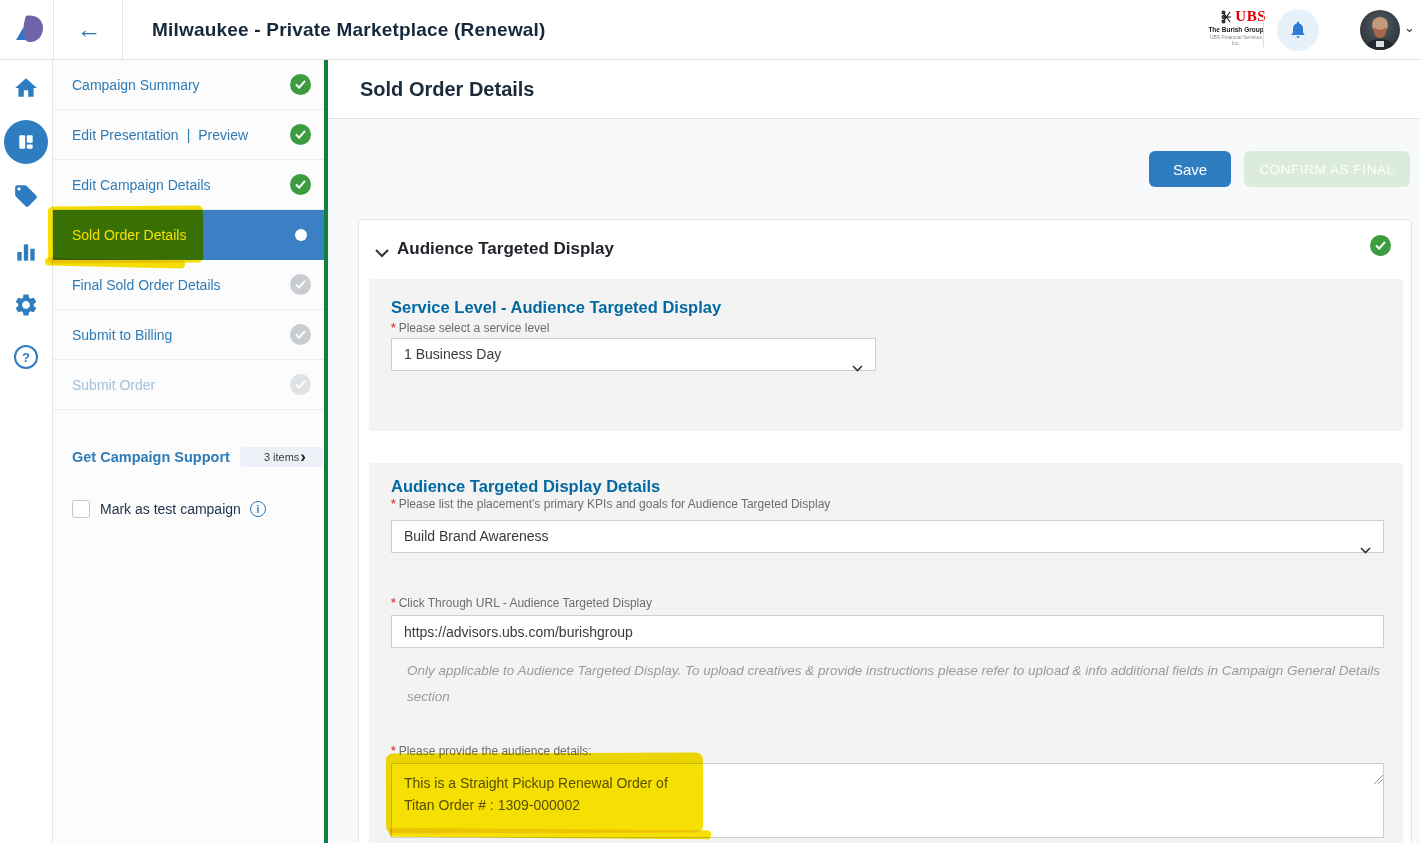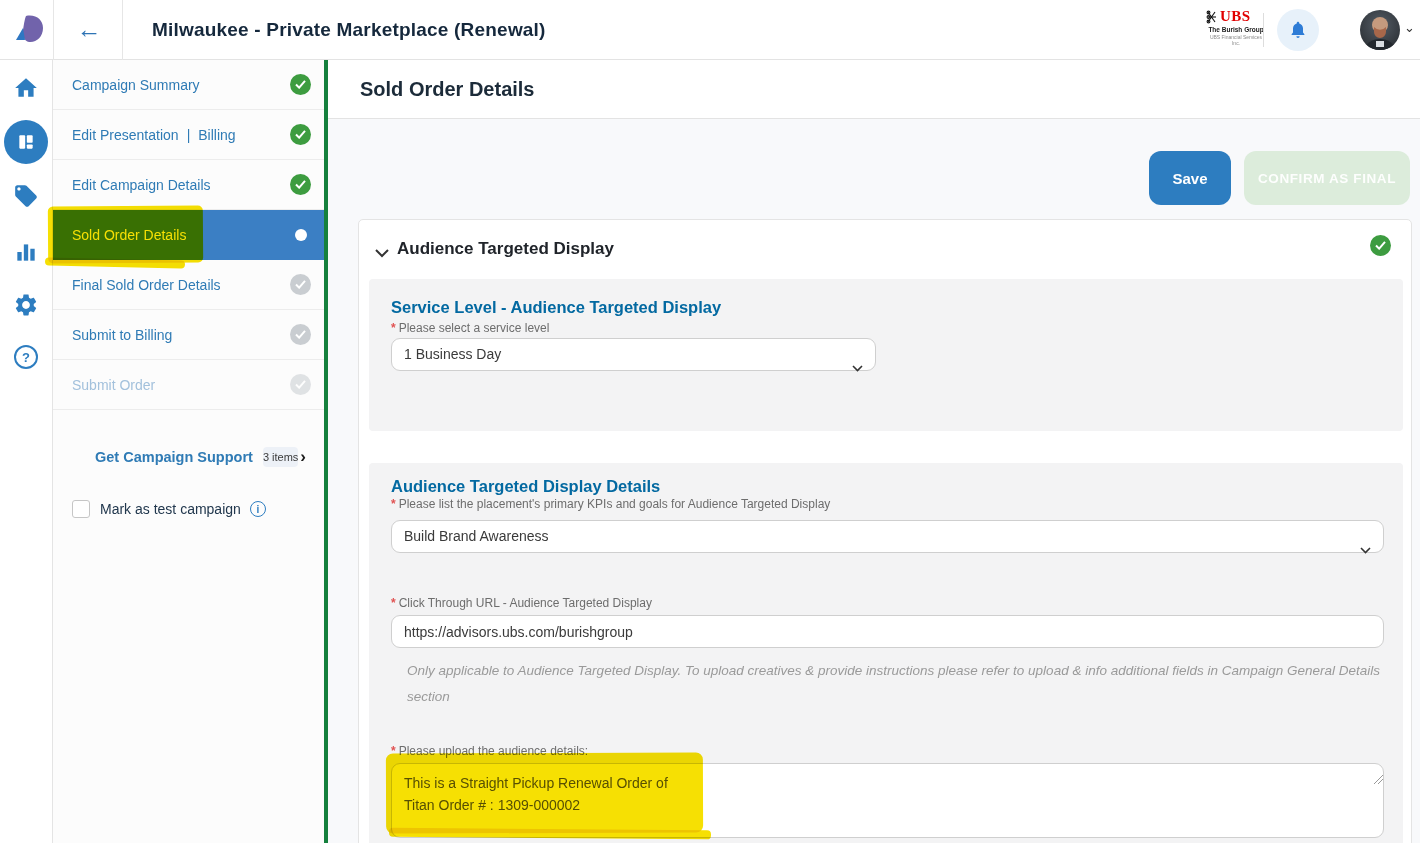--- a/index.html
+++ b/index.html
@@ -13,21 +13,21 @@
   .topbar { position:absolute; left:0; top:0; width:1420px; height:60px;
             background:#fff; border-bottom:1px solid #e3e3e3; z-index:5; }
   .topbar .vdiv { position:absolute; top:0; width:1px; height:60px; background:#e6e6e6; }
   .brand-logo { position:absolute; left:12px; top:13px; width:36px; height:34px; cursor:pointer; }
   .back-btn { position:absolute; left:72px; top:14px; width:34px; height:32px;
               color:#2e74b5; font-size:25px; line-height:30px; text-align:center; cursor:pointer; }
   .app-title { position:absolute; left:152px; top:0; height:60px; line-height:60px;
                font-size:19px; font-weight:700; color:#15283c; letter-spacing:.2px; }
 
   .ubs-logo { position:absolute; left:1206px; top:8px; width:60px; height:44px; text-align:center; }
-  .ubs-row1 { display:flex; align-items:center; justify-content:flex-start; gap:2px; }
+  .ubs-row1 { display:flex; align-items:center; justify-content:flex-end; gap:2px; }
   .ubs-brand { font-family:"Liberation Serif", serif; font-weight:700; font-size:15px; color:#e10000; letter-spacing:.5px; }
   .ubs-sub { font-size:6.5px; font-weight:700; color:#1b1b1b; margin-top:1px; }
   .ubs-sub2 { font-size:5px; color:#8a8a8a; margin-top:1px; }
   .topbar .vdiv2 { position:absolute; left:1263px; top:13px; width:1px; height:34px; background:#ddd; }
   .bell-wrap { position:absolute; left:1277px; top:9px; width:42px; height:42px; border-radius:50%;
                background:#e7f1fa; display:flex; align-items:center; justify-content:center; cursor:pointer; }
   .avatar { position:absolute; left:1360px; top:10px; width:40px; height:40px; border-radius:50%;
             overflow:hidden; background:radial-gradient(circle at 50% 38%, #555d66 0%, #32373d 70%); cursor:pointer; }
   .avatar svg { position:absolute; left:0; top:0; }
   .avatar-chevron { position:absolute; left:1404px; top:20px; font-size:13px; color:#333; cursor:pointer; }
@@ -51,62 +51,62 @@
   .side-item.current { background:#3b7fc4; color:#ffffff; border-bottom:none; }
   .side-item.disabled { color:#a3c1dc; }
   .dot-ind { position:absolute; right:17px; top:19px; width:12px; height:12px;
              border-radius:50%; background:#ffffff; }
   .check { width:21px; height:21px; border-radius:50%; display:flex; align-items:center; justify-content:center; }
   .check.green { background:#3d9c40; }
   .check.gray  { background:#c9cdd1; }
 
   .support-row { position:absolute; left:0; top:382px; width:100%; height:30px;
                  display:flex; align-items:center; padding-left:19px; cursor:pointer; }
-  .support-label { font-size:14.5px; font-weight:600; color:#2f7bb5;margin-left:23px; }
+  .support-label { font-size:14.5px; font-weight:600; color:#2f7bb5; }
   .support-badge { margin-left:10px; background:#edf1f7; color:#3a3a3a; font-size:11px;
-                   padding:4px 0; border-radius:4px; }
+                   padding:4px 24px; border-radius:4px; }
   .support-chevron { position:absolute; right:18px; font-size:17px; font-weight:700; color:#1b1b1b; }
 
   .testcampaign-row { position:absolute; left:0; top:436px; width:100%; height:26px;
                       display:flex; align-items:center; padding-left:19px; }
   .cbx { width:18px; height:18px; border:1px solid #c6c6c6; border-radius:3px; background:#fff; cursor:pointer; }
   .testcampaign-label { margin-left:10px; font-size:14px; color:#21374d; }
   .info-icon { margin-left:9px; width:16px; height:16px; border:1.4px solid #2d7dc0; border-radius:50%;
                color:#2d7dc0; font-size:10px; font-weight:700; display:flex; align-items:center;
                justify-content:center; cursor:pointer; }
 
   
   .main-header { position:absolute; left:328px; top:60px; width:1092px; height:59px;
                  background:#fff; border-bottom:1px solid #e3e3e3; }
   .page-title { position:absolute; left:32px; top:18px; font-size:20px; font-weight:700; color:#1c2b39; }
   .main-body { position:absolute; left:328px; top:119px; width:1092px; height:724px; background:#f8f9fb; }
 
-  .btn { position:absolute; height:54px; border:none; border-radius:12px; font-size:15px;
-         font-weight:700; font-family:"Liberation Sans",sans-serif; cursor:pointer; }
+  .btn { position:absolute; height:36px; border:none; border-radius:6px; font-size:15px;
+         font-weight:400; font-family:"Liberation Sans",sans-serif; cursor:pointer; }
   .btn-save { left:821px; top:32px; width:82px; background:#2d7dc0; color:#fff; }
   .btn-confirm { left:916px; top:32px; width:166px; background:#dcecdb; color:#fdfefd;
                  font-size:13.5px; letter-spacing:.6px; cursor:default; }
 
   .card { position:absolute; left:30px; top:100px; width:1054px; height:640px;
           background:#fff; border:1px solid #e4e4e4; border-radius:5px 5px 0 0; }
   .card-header { position:relative; height:59px; }
   .card-chevron { position:absolute; left:16px; top:24px; cursor:pointer; }
   .card-title { position:absolute; left:38px; top:19px; font-size:17px; font-weight:700; color:#20242a; }
   .card-check { position:absolute; right:20px; top:15px; }
 
   .panel { position:absolute; left:10px; width:1034px; background:#f3f3f4; border-radius:4px; }
   .panel1 { top:59px; height:152px; }
   .panel2 { top:243px; height:600px; }
 
   .sec-heading { position:absolute; left:22px; font-size:16.5px; font-weight:700; color:#0369a1; }
   .field-label { position:absolute; left:22px; font-size:12px; color:#6d6d6d; }
   .req { color:#e05252; font-weight:700; margin-right:3px; }
 
   .select, .text-input, .textarea {
-    position:absolute; left:22px; background:#fff; border:1px solid #cfcfcf; border-radius:9px;
+    position:absolute; left:22px; background:#fff; border:1px solid #cfcfcf; border-radius:0;
     font-size:14px; color:#3a3a3a; font-family:"Liberation Sans",sans-serif; }
   .select { height:33px; line-height:31px; padding:0 34px 0 12px; cursor:pointer; }
   .select .sel-chev { position:absolute; right:12px; top:13px; }
   .text-input { height:33px; line-height:31px; padding:0 12px; width:993px; }
   .note { position:absolute; left:38px; width:1000px; font-size:13.5px; font-style:italic;
           color:#9a9a9a; line-height:26px; }
   .textarea { width:993px; height:75px; padding:8px 12px; resize:none; line-height:22px; color:#5a5a5a; }
   .resize-grip { position:absolute; left:1005px; top:312px; width:9px; height:9px; pointer-events:none;
      background:linear-gradient(135deg, transparent 0 45%, #999 45% 52%, transparent 52% 68%, #999 68% 75%, transparent 75%); }
 
@@ -213,21 +213,21 @@
     <span class="check green">
       <svg width="11" height="9" viewBox="0 0 12 10">
           <path d="M1 5l3.5 3.5L11 1" stroke="#fff" stroke-width="2.2" fill="none"></path>
         </svg>
     </span>
   </div>
 
   <div class="side-item" style="top:50px">
     <span class="lbl">Edit Presentation</span>
     <span class="sep">|</span>
-    <span class="lbl">Billing</span>
+    <span class="lbl">Preview</span>
     <span class="check green">
       <svg width="11" height="9" viewBox="0 0 12 10">
           <path d="M1 5l3.5 3.5L11 1" stroke="#fff" stroke-width="2.2" fill="none"></path>
         </svg>
     </span>
   </div>
 
   <div class="side-item" style="top:100px">
     <span class="lbl">Edit Campaign Details</span>
     <span class="check green">
@@ -335,21 +335,21 @@
       </div>
 
       <div class="field-label" style="top:133px">
         <span class="req">*</span><span>Click Through URL - Audience Targeted Display</span>
       </div>
       <input class="text-input" style="top: 152px;" value="https://advisors.ubs.com/burishgroup">
 
       <div class="note" style="top:195px">Only applicable to Audience Targeted Display. To upload creatives &amp; provide instructions please refer to upload &amp; info additional fields in Campaign General Details section</div>
 
       <div class="field-label" style="top:281px">
-        <span class="req">*</span><span>Please upload the audience details:</span>
+        <span class="req">*</span><span>Please provide the audience details:</span>
       </div>
       <textarea class="textarea" style="top: 300px;">This is a Straight Pickup Renewal Order of
 Titan Order # : 1309-000002</textarea>
       <div class="resize-grip"></div>
     </div>
   </div>
 </div>
 
 <div class="hl hl1"></div>
 <div class="hl hl1b"></div>

